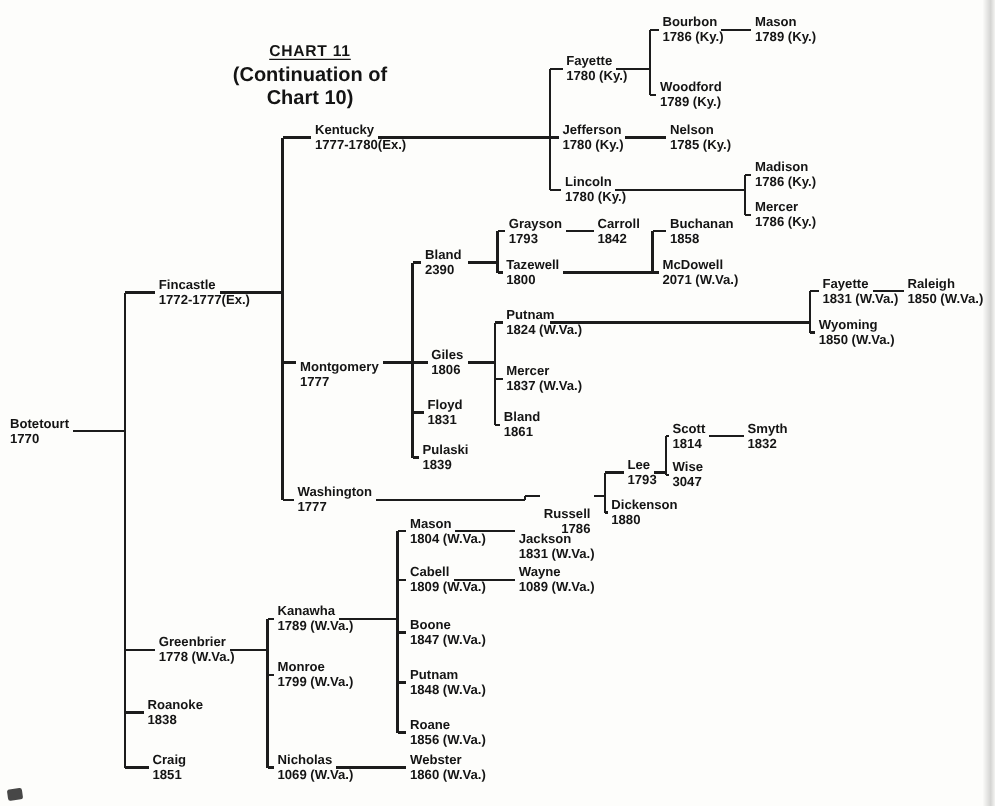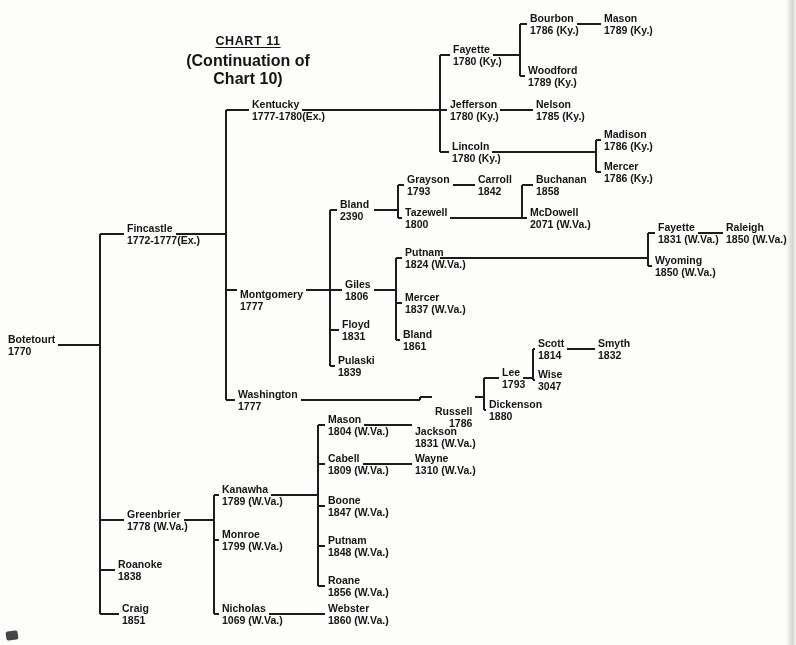--- a/index.html
+++ b/index.html
@@ -320,21 +320,21 @@
       <div class="node" style="left: 415px; top: 437px;">
         <div class="nm"><span>Jackson</span></div>
         <div class="dt">1831 (W.Va.)</div>
       </div>
       <div class="node" style="left: 328px; top: 464px;">
         <div class="nm"><span>Cabell</span></div>
         <div class="dt">1809 (W.Va.)</div>
       </div>
       <div class="node" style="left: 415px; top: 464px;">
         <div class="nm"><span>Wayne</span></div>
-        <div class="dt">1310 (W.Va.)</div>
+        <div class="dt">1089 (W.Va.)</div>
       </div>
       <div class="node" style="left: 328px; top: 506px;">
         <div class="nm"><span>Boone</span></div>
         <div class="dt">1847 (W.Va.)</div>
       </div>
       <div class="node" style="left: 328px; top: 546px;">
         <div class="nm"><span>Putnam</span></div>
         <div class="dt">1848 (W.Va.)</div>
       </div>
       <div class="node" style="left: 328px; top: 586px;">

